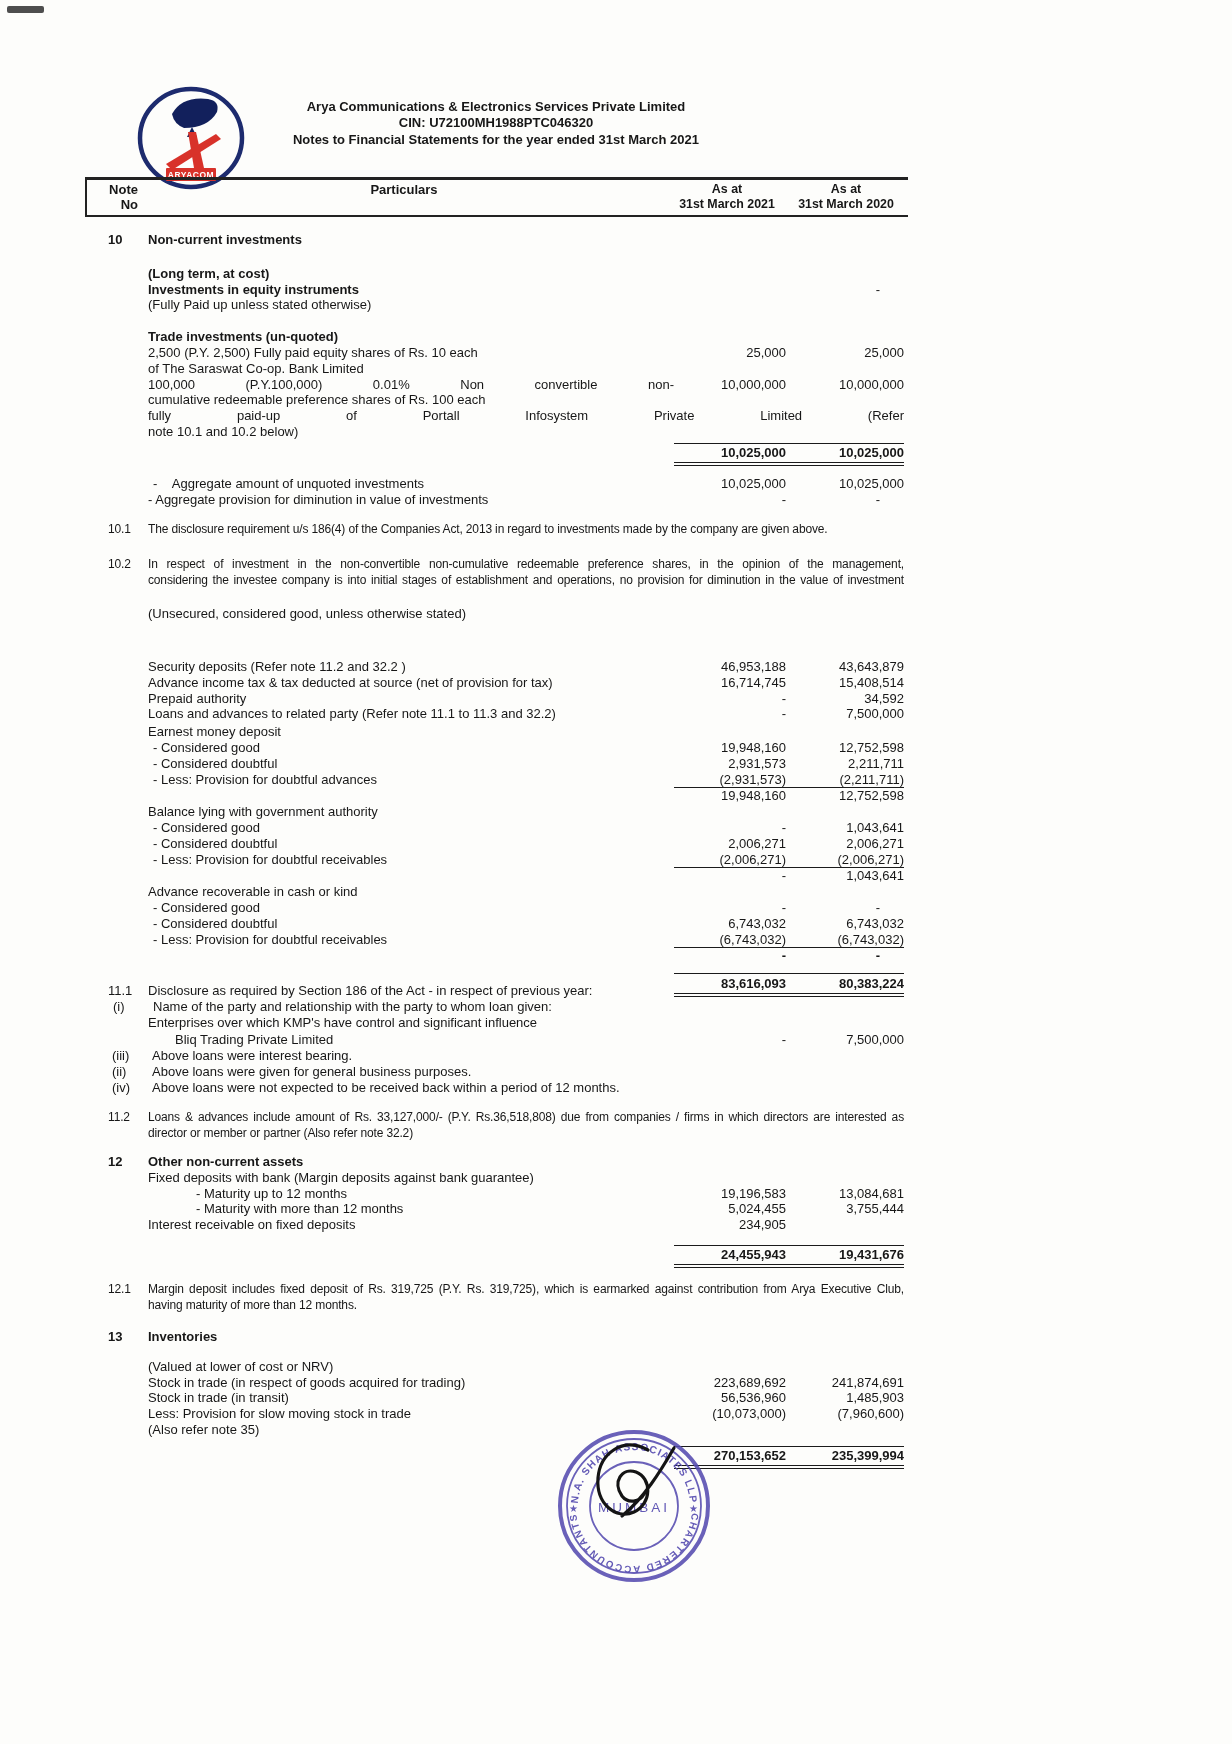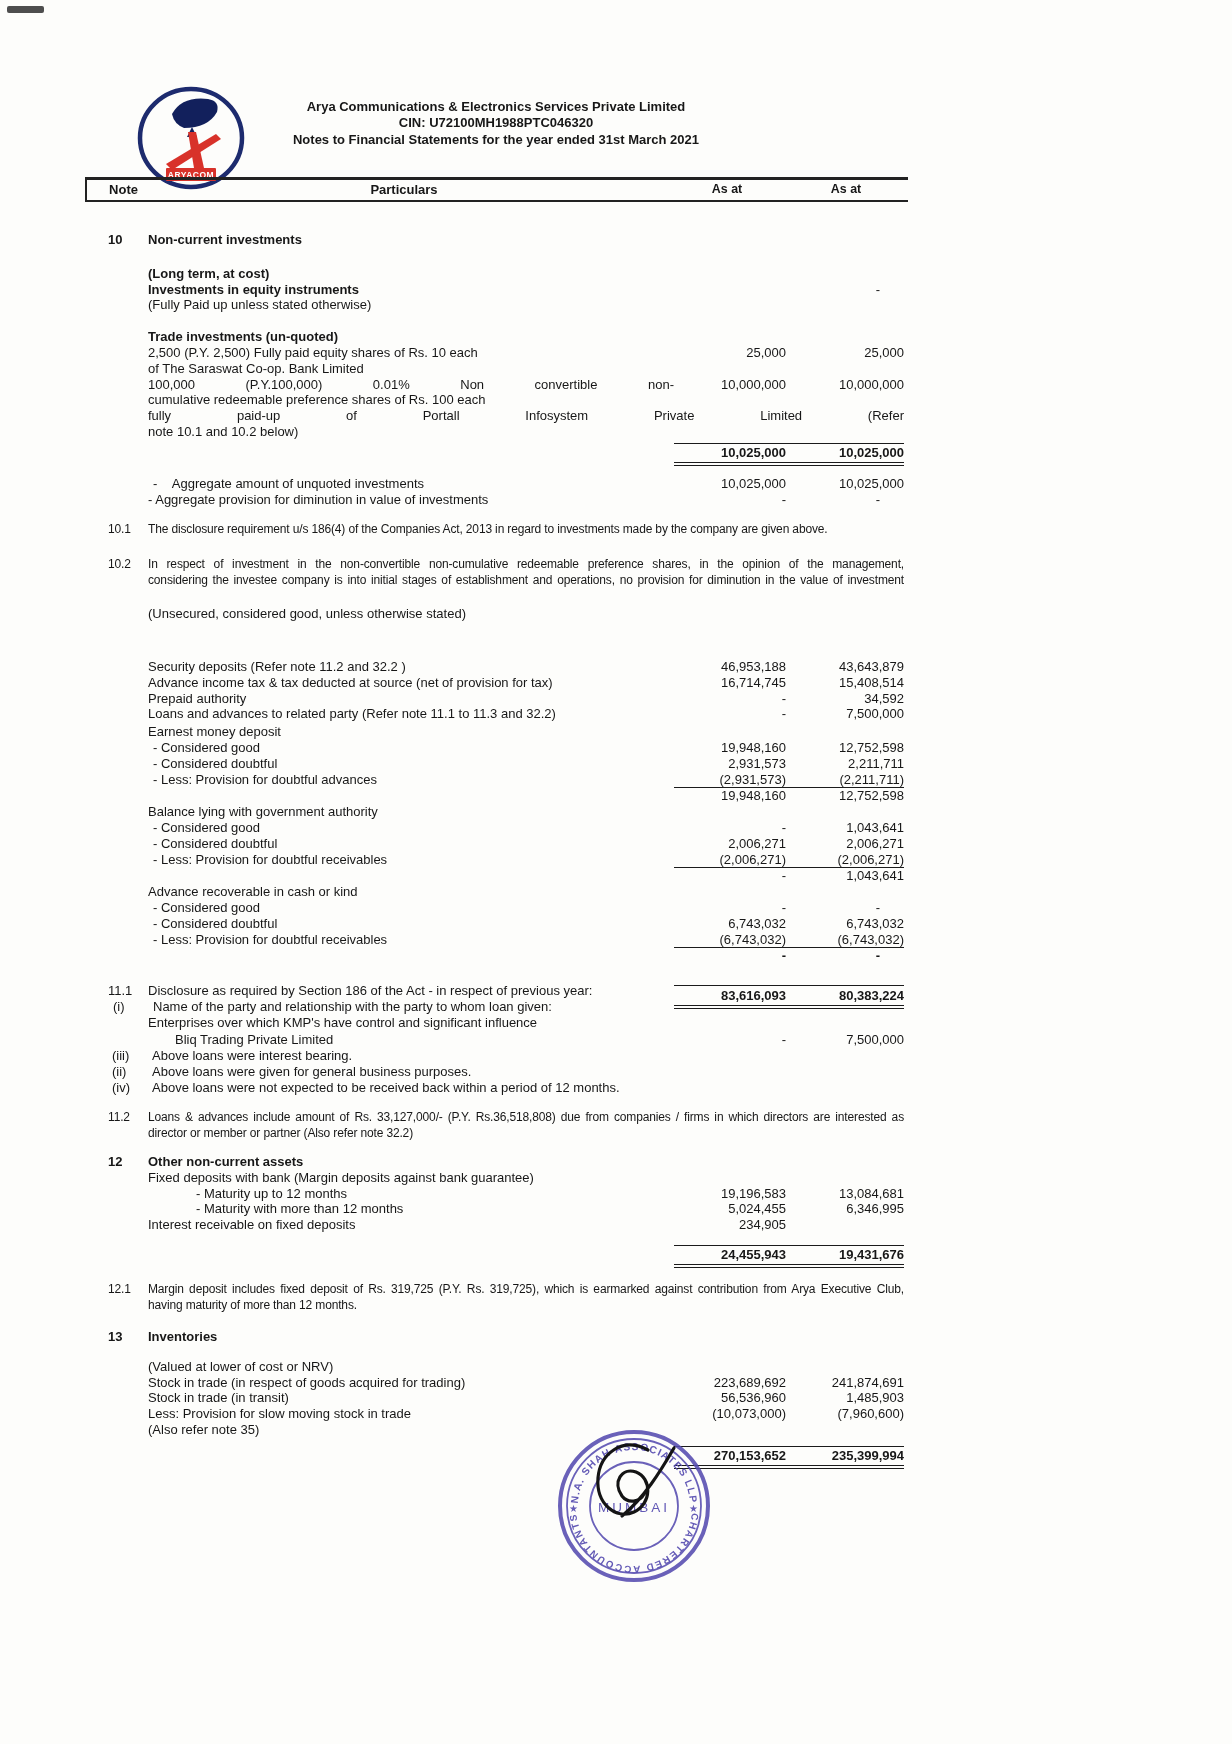--- a/index.html
+++ b/index.html
@@ -70,20 +70,26 @@
     <div>Notes to Financial Statements for the year ended 31st  March 2021</div>
   </div>
 
   <div class="thead">
     <div class="thr">
       <div class="th-note">Note</div>
       <div class="th-part">Particulars</div>
       <div class="th-c1">As at</div>
       <div class="th-c2">As at</div>
     </div>
+    <div class="thr">
+      <div class="th-note">No</div>
+      <div class="th-part"></div>
+      <div class="th-c1">31st March 2021</div>
+      <div class="th-c2">31st March 2020</div>
+    </div>
   </div>
 
   <div class="sec" style="top:232px">
     <div class="row">
       <div class="nn">10</div>
       <div class="lbl b">Non-current investments</div>
     </div>
     <div class="row" style="margin-top:18px">
       <div class="nn"></div>
       <div class="lbl b">(Long term, at cost)</div>
@@ -323,21 +329,21 @@
     </div>
     <div class="row b">
       <div class="nn"></div>
       <div class="lbl"></div>
       <div class="vals">
         <span class="v1" style="padding-right: 24px;">-</span>
         <span class="v2" style="padding-right: 24px;">-</span>
       </div>
     </div>
 
-    <div class="totrow" style="margin-top:21px">
+    <div class="totrow" style="margin-top:9px">
       <div class="lbl"></div>
       <div class="totbox">
         <span class="v1">83,616,093</span>
         <span class="v2">80,383,224</span>
       </div>
     </div>
   </div>
 
   <div class="sec lh162" style="top:983px">
     <div class="row">
@@ -399,21 +405,21 @@
       <div class="vals">
         <span class="v1">19,196,583</span>
         <span class="v2">13,084,681</span>
       </div>
     </div>
     <div class="row">
       <div class="nn"></div>
       <div class="lbl ind2">- Maturity with more than 12 months</div>
       <div class="vals">
         <span class="v1">5,024,455</span>
-        <span class="v2">6,346,995</span>
+        <span class="v2">3,755,444</span>
       </div>
     </div>
     <div class="row">
       <div class="nn"></div>
       <div class="lbl">Interest receivable on fixed deposits</div>
       <div class="vals">
         <span class="v1">234,905</span>
         <span class="v2"></span>
       </div>
     </div>

